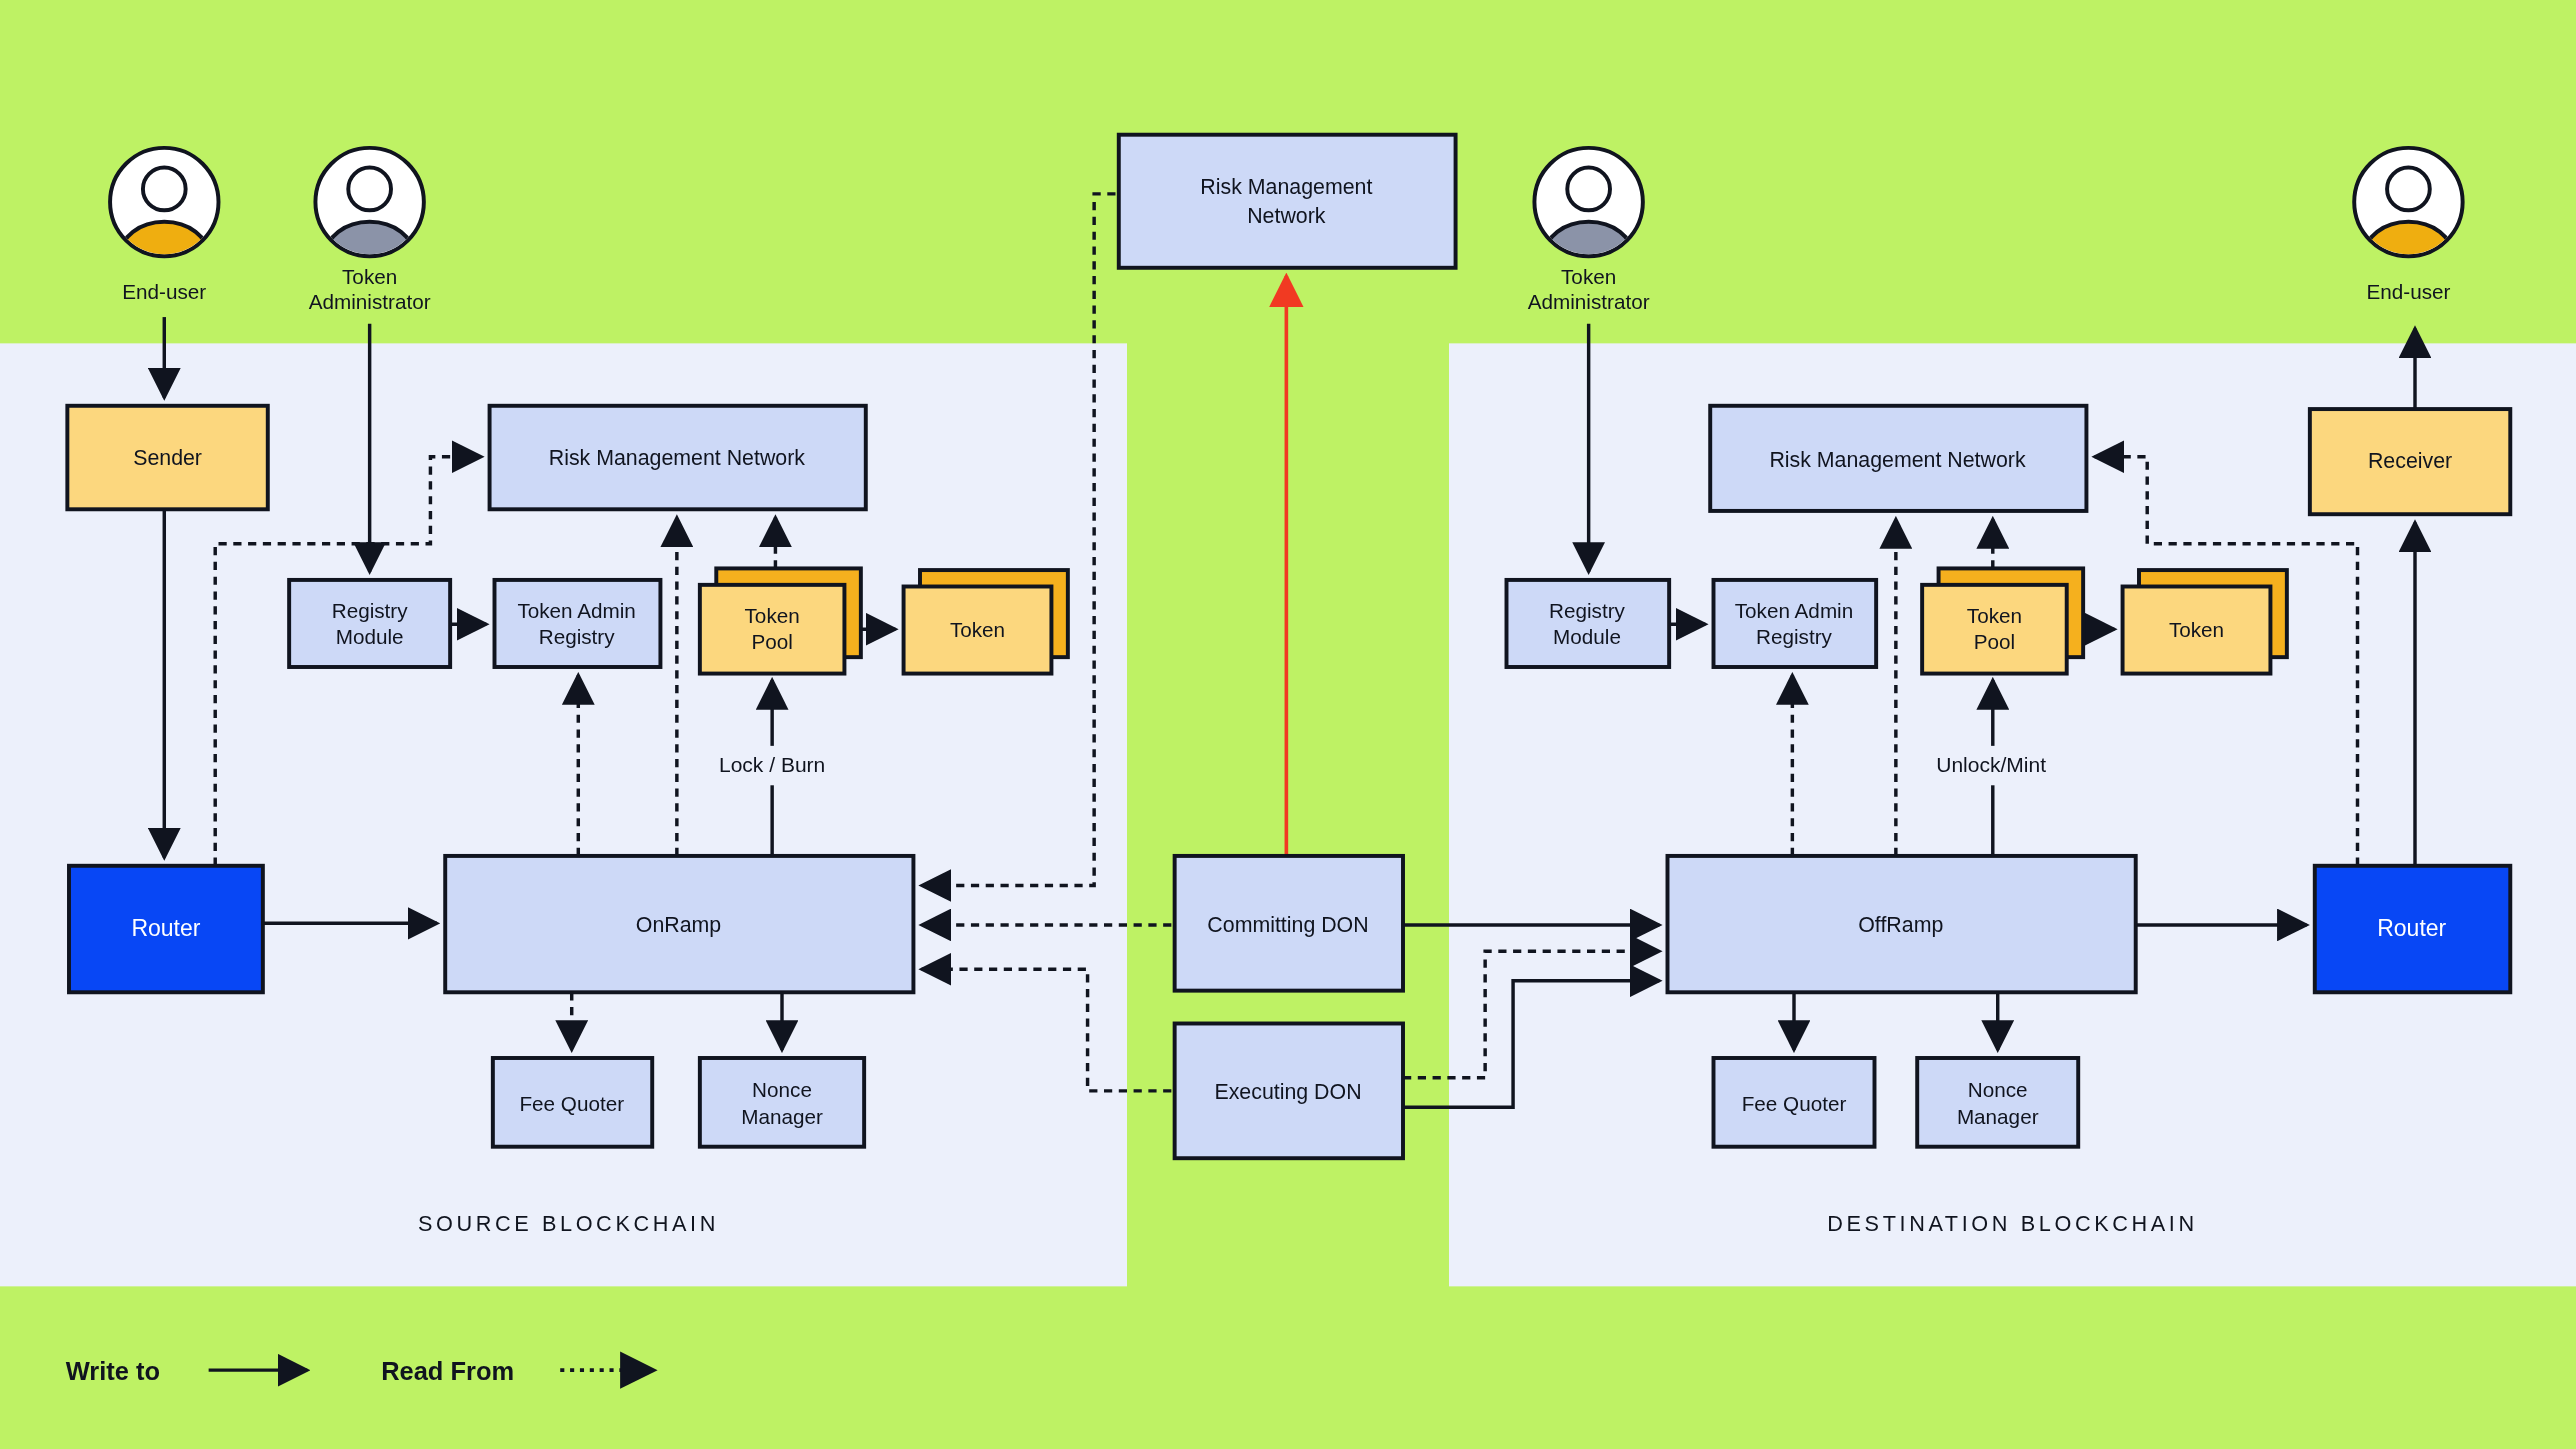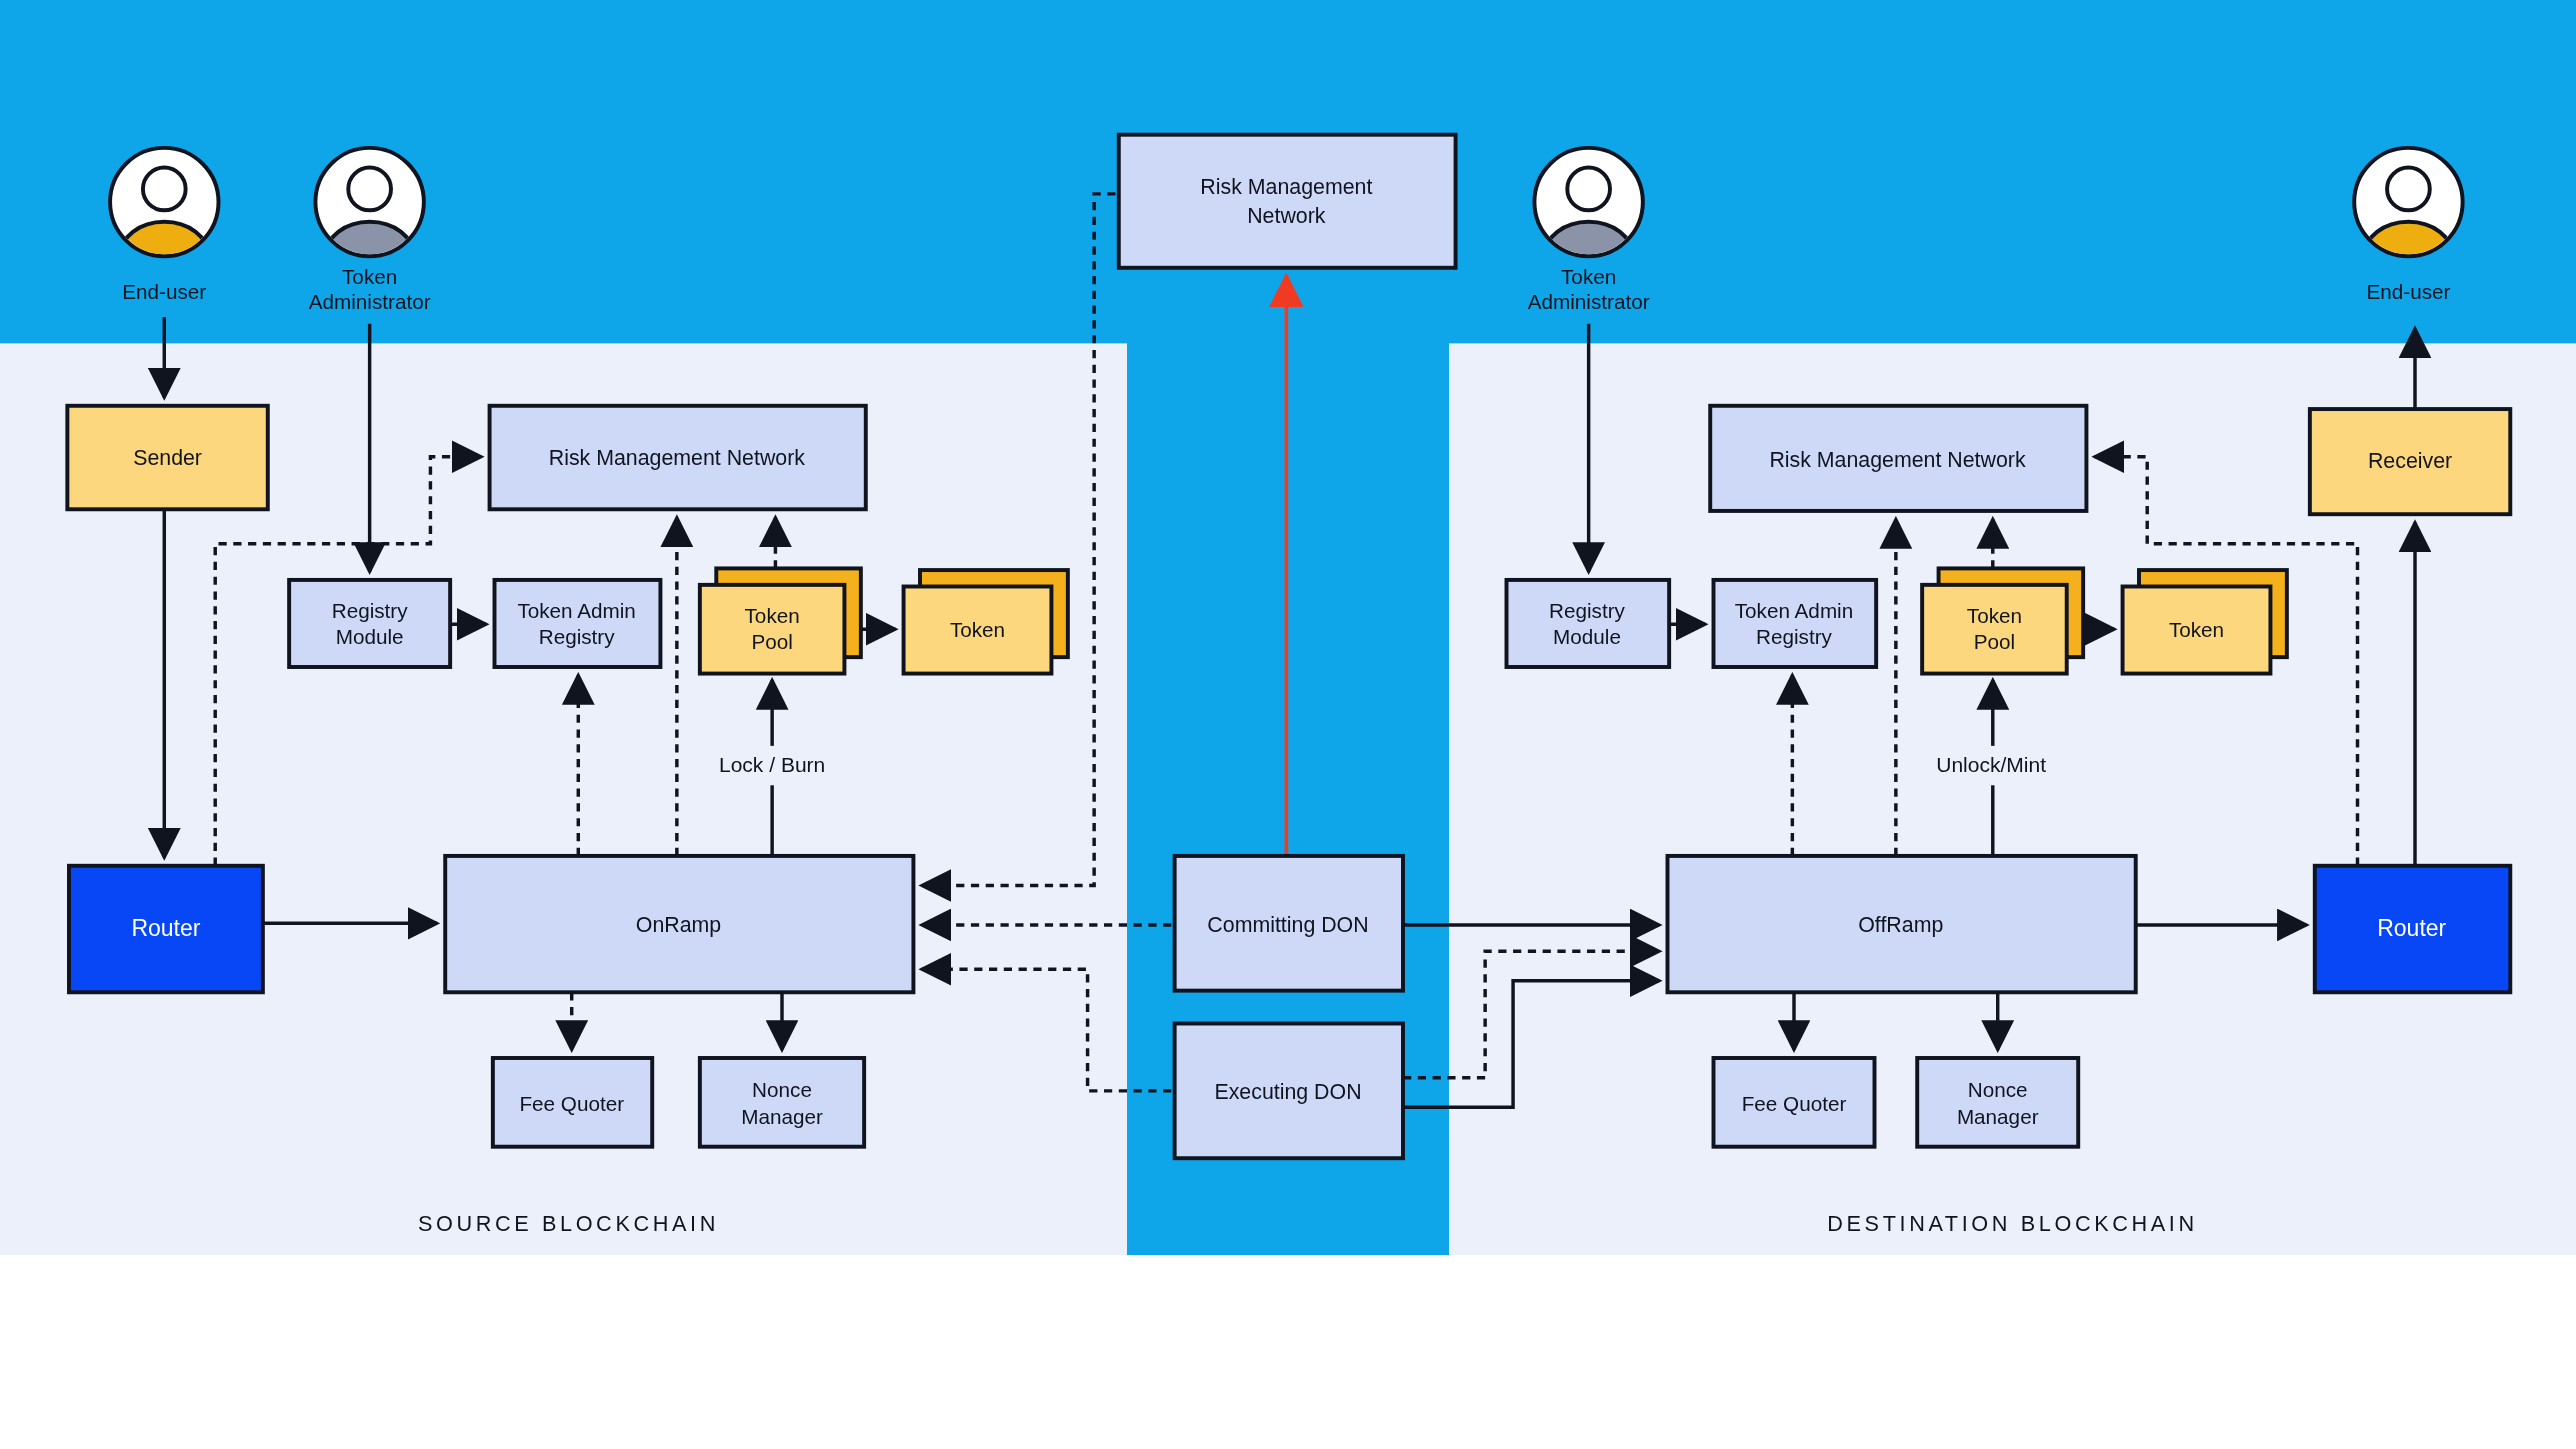--- a/index.html
+++ b/index.html
@@ -1,16 +1,16 @@
 <!DOCTYPE html>
 <html style="font-size:10.7px"><head>
 <meta charset="utf-8">
 <style>
   html,body{margin:0;padding:0;background:#ffffff;}
-  .stage{position:relative;width:2576px;height:1255px;background:#0ea5e9;overflow:hidden;}
+  .stage{position:relative;width:2576px;height:1449px;background:#bef264;overflow:hidden;}
   svg{display:block;}
   text{font-family:"Liberation Sans",sans-serif;fill:#10141F;}
   .node-label{font-size:13px;text-anchor:middle;}
   .node-label-sm{font-size:12.6px;text-anchor:middle;}
   .router-label{font-size:14px;fill:#ffffff;text-anchor:middle;}
   .actor-label{font-size:12.6px;text-anchor:middle;}
   .section-label{font-size:13.2px;letter-spacing:2.2px;text-anchor:middle;font-weight:500;}
   .legend-label{font-size:15.5px;font-weight:700;}
   .annot-label{font-size:12.8px;text-anchor:middle;}
   .box-blue{fill:#CDD9F7;stroke:#10141F;stroke-width:2.4;}

